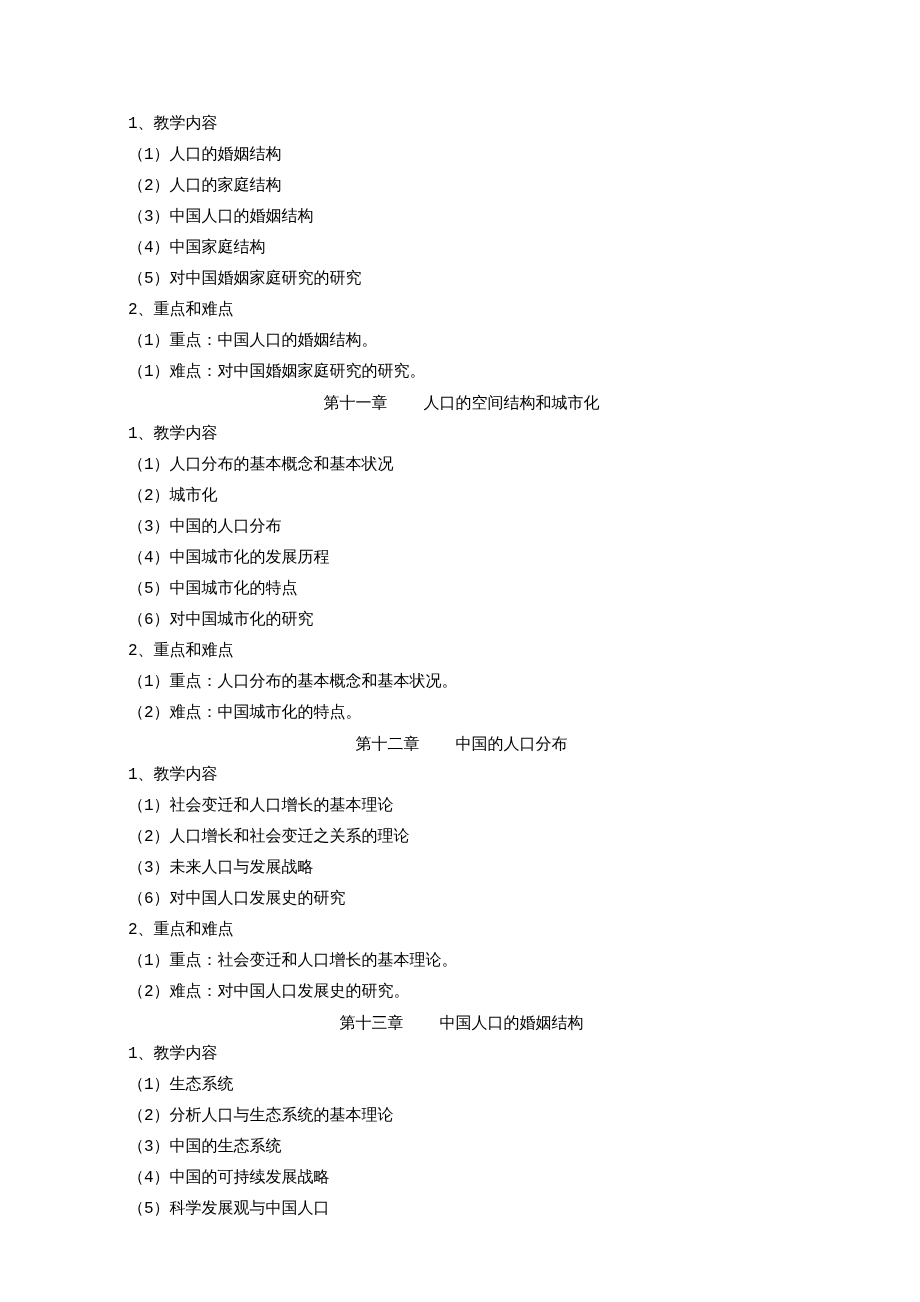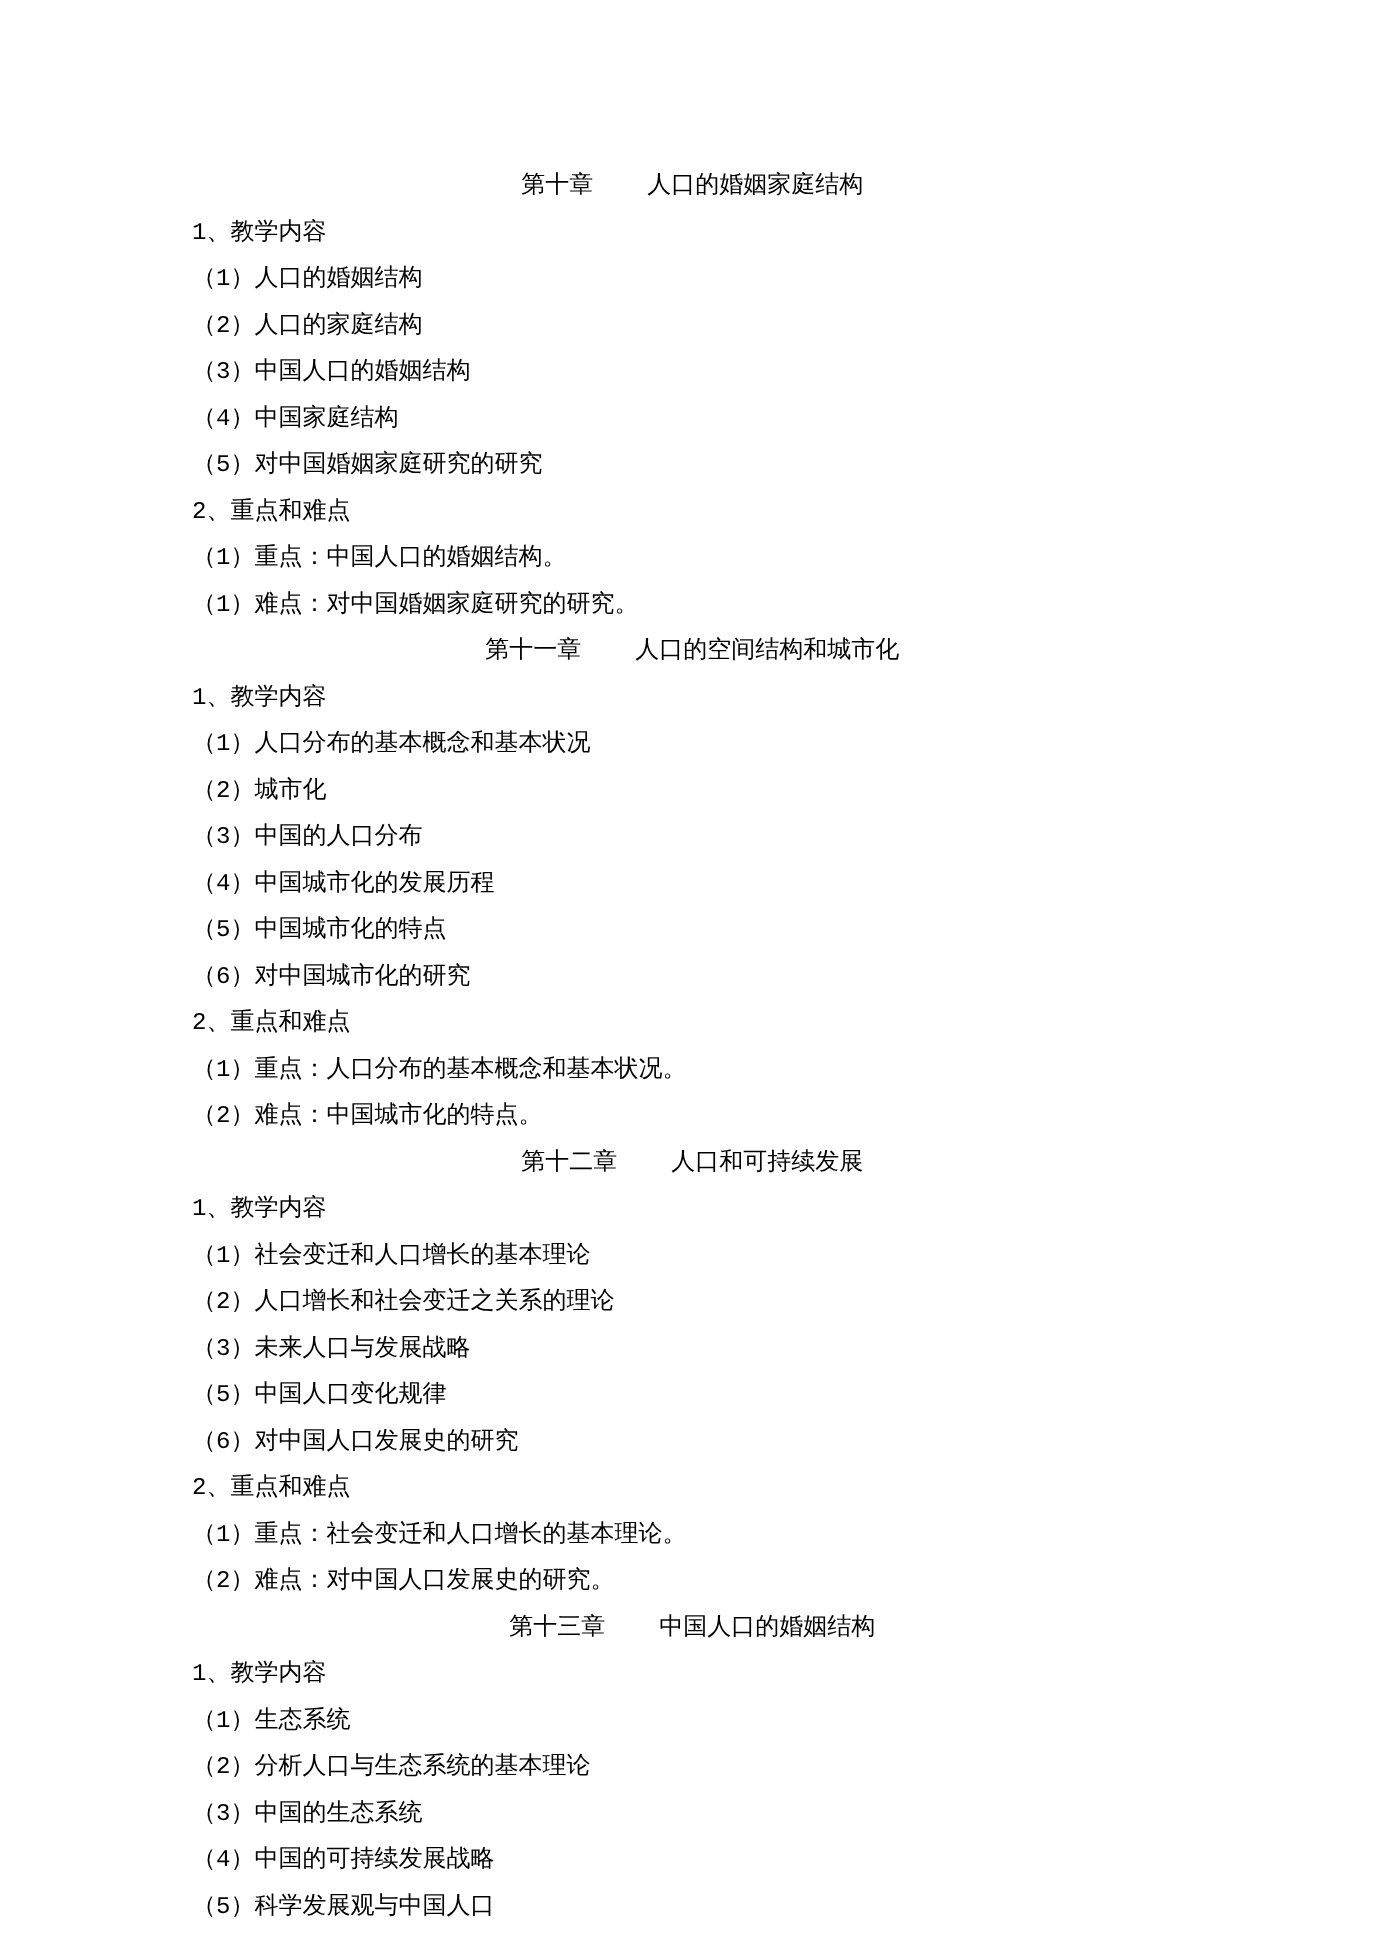--- a/index.html
+++ b/index.html
@@ -31,23 +31,20 @@
       font-family: Liberation Mono, monospace;
     }
     .section {
       margin-bottom: 0;
     }
   </style>
 </head>
 <body>
 
 <div class="section">
-  <div class="chapter-title">
-    <span class="num">第十章</span><span>人口的婚姻家庭结构</span>
-  </div>
   <div class="line">1、教学内容</div>
   <div class="line">（1）人口的婚姻结构</div>
   <div class="line">（2）人口的家庭结构</div>
   <div class="line">（3）中国人口的婚姻结构</div>
   <div class="line">（4）中国家庭结构</div>
   <div class="line">（5）对中国婚姻家庭研究的研究</div>
   <div class="line">2、重点和难点</div>
   <div class="line">（1）重点：中国人口的婚姻结构。</div>
   <div class="line">（1）难点：对中国婚姻家庭研究的研究。</div>
 </div>
@@ -63,27 +60,26 @@
   <div class="line">（4）中国城市化的发展历程</div>
   <div class="line">（5）中国城市化的特点</div>
   <div class="line">（6）对中国城市化的研究</div>
   <div class="line">2、重点和难点</div>
   <div class="line">（1）重点：人口分布的基本概念和基本状况。</div>
   <div class="line">（2）难点：中国城市化的特点。</div>
 </div>
 
 <div class="section">
   <div class="chapter-title">
-    <span class="num">第十二章</span><span>人口和可持续发展</span>
+    <span class="num">第十二章</span><span>中国的人口分布</span>
   </div>
   <div class="line">1、教学内容</div>
   <div class="line">（1）社会变迁和人口增长的基本理论</div>
   <div class="line">（2）人口增长和社会变迁之关系的理论</div>
   <div class="line">（3）未来人口与发展战略</div>
-  <div class="line">（5）中国人口变化规律</div>
   <div class="line">（6）对中国人口发展史的研究</div>
   <div class="line">2、重点和难点</div>
   <div class="line">（1）重点：社会变迁和人口增长的基本理论。</div>
   <div class="line">（2）难点：对中国人口发展史的研究。</div>
 </div>
 
 <div class="section">
   <div class="chapter-title">
     <span class="num">第十三章</span><span>中国人口的婚姻结构</span>
   </div>

